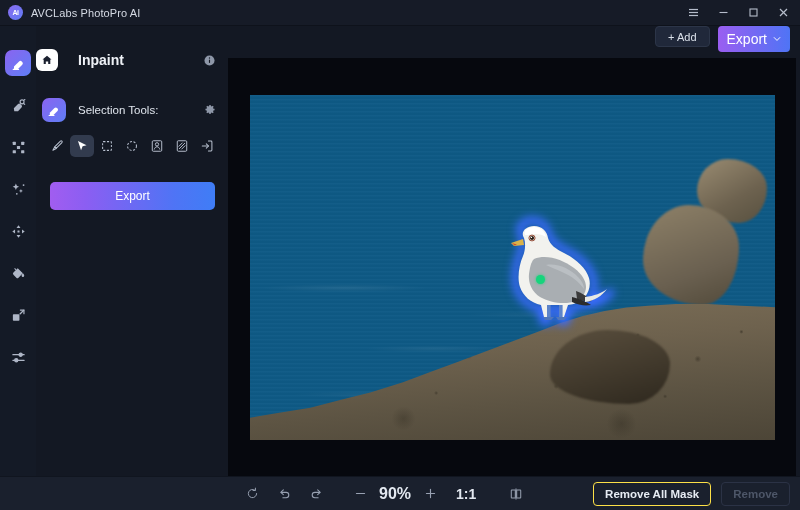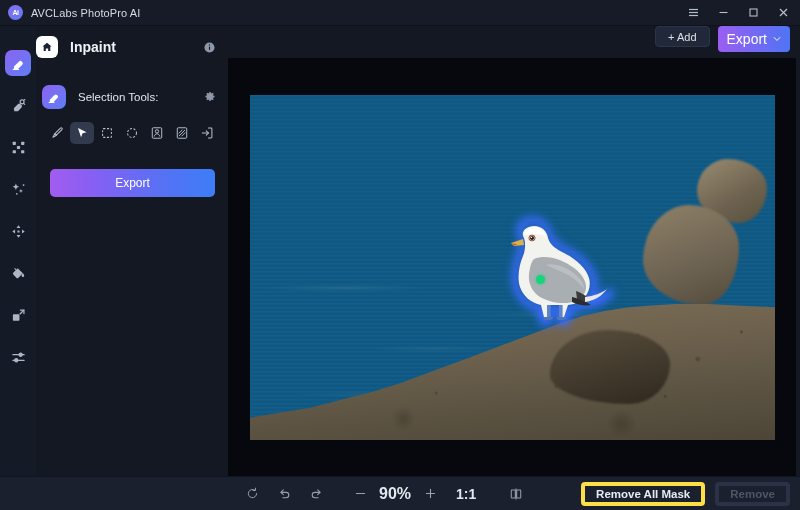--- a/index.html
+++ b/index.html
@@ -63,21 +63,21 @@
   }
 
   
   .panel {
     width: 192px; min-width: 192px;
     background: #131823;
     display: flex; flex-direction: column;
   }
   .panel-head {
     height: 32px; display: flex; align-items: center;
-    padding: 0 12px 0 0; margin-top: 5px;
+    padding: 0 12px 0 0; margin-top: 18px; gap: 8px;
   }
   .home-icon {
     width: 22px; height: 22px; border-radius: 6px;
     background: #fff; color: #1b2130;
     display: flex; align-items: center; justify-content: center;
     margin-right: 0;
   }
   .page-title {
     font-size: 14px; font-weight: bold; color: #eef1f6;
     margin-left: 12px;
@@ -269,21 +269,21 @@
     font-size: 16px; font-weight: bold; color: #e3e8f0;
     min-width: 38px; text-align: center;
   }
   .ratio-val {
     font-size: 14px; font-weight: bold; color: #e3e8f0;
     min-width: 34px; text-align: left;
   }
   .bottom-right { margin-left: auto; display: flex; align-items: center; gap: 10px; }
   .btn-outline {
     height: 24px; padding: 0 11px; border-radius: 4px;
-    background: transparent; border: 4px solid #fde047;
+    background: transparent; border: 1px solid #fde047;
     color: #e6ebf3; font-size: 11.5px; font-weight: bold;
     display: flex; align-items: center;
   }
   .btn-outline.disabled { color: #4d5668; border-color: #2b3245; }
   svg { display: block; }
 </style>
 </head>
 <body>
 
 <div class="app">

